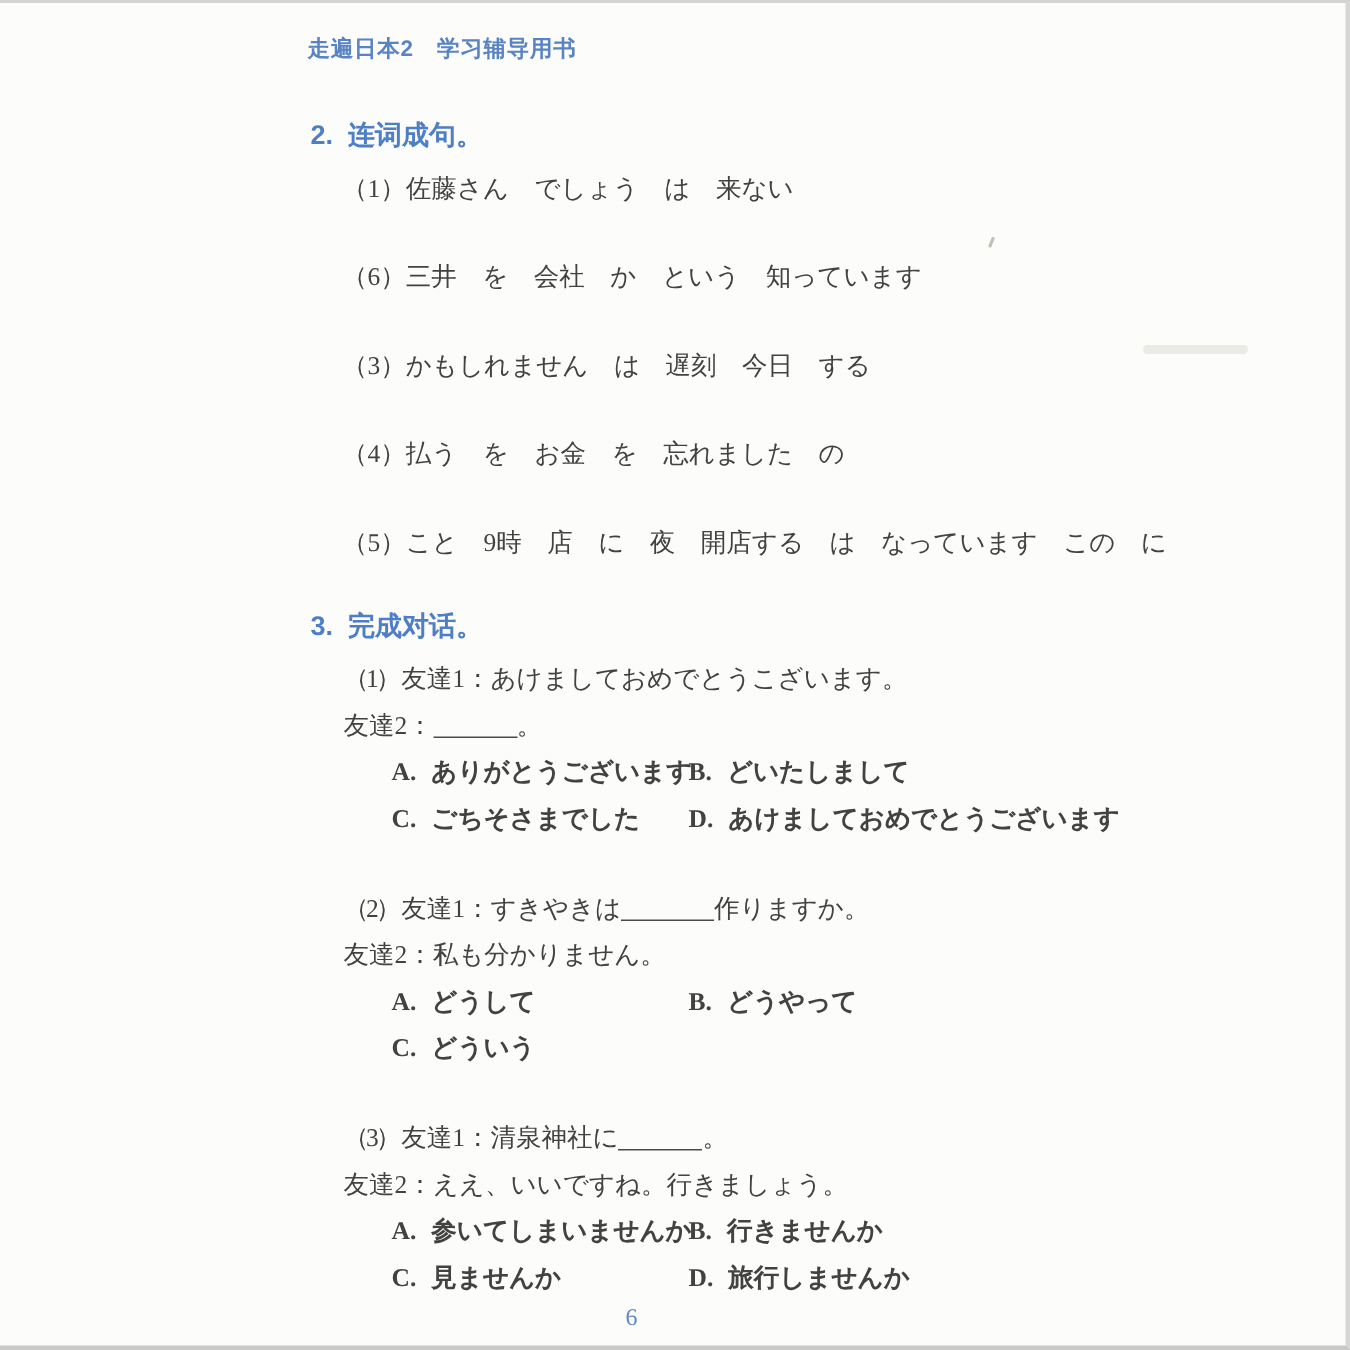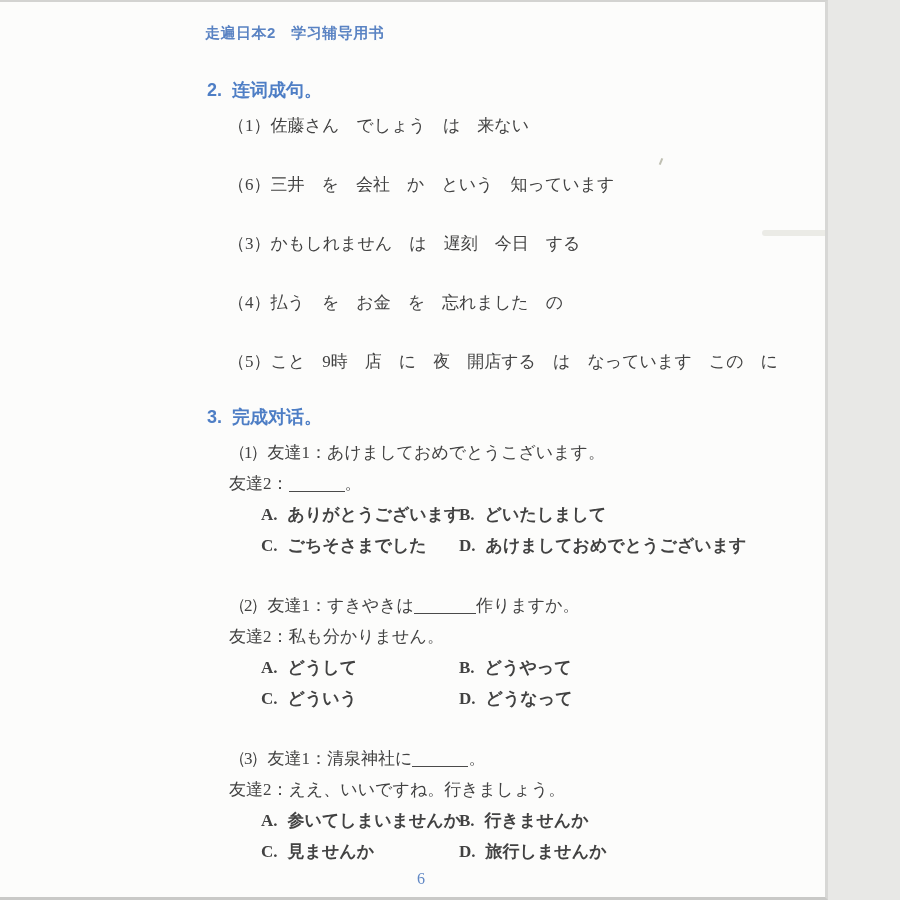--- a/index.html
+++ b/index.html
@@ -1,18 +1,18 @@
 <!DOCTYPE html>
 <html><head>
 <meta charset="utf-8">
 <style>
   html, body { margin: 0; padding: 0; background: #e8e8e6; }
   .page {
     position: relative;
-    width: 828px;
+    width: 900px;
     height: 900px;
     box-sizing: border-box;
     background: #fcfcfb;
     border-top: 2px solid #d3d3d1;
     border-right: 3px solid #d7d7d5;
     border-bottom: 3px solid #c9c9c7;
     overflow: hidden;
     font-family: "Liberation Serif", "DejaVu Serif", serif;
     color: #424242;
   }
@@ -132,21 +132,20 @@
         </div>
       </div>
 
       <div class="dialog">
         <p class="dline"><span class="qnum">（2）</span><span>友達1：すきやきは</span><span class="blank w60"></span><span>作りますか。</span></p>
         <p class="dline indent"><span>友達2：私も分かりません。</span></p>
         <div class="opts">
           <p class="opt"><span class="opt-label">A.</span><span>どうして</span></p>
           <p class="opt"><span class="opt-label">B.</span><span>どうやって</span></p>
           <p class="opt"><span class="opt-label">C.</span><span>どういう</span></p>
-          <p class="opt"><span class="opt-label">D.</span><span>どうなって</span></p>
         </div>
       </div>
 
       <div class="dialog">
         <p class="dline"><span class="qnum">（3）</span><span>友達1：清泉神社に</span><span class="blank"></span><span>。</span></p>
         <p class="dline indent"><span>友達2：ええ、いいですね。行きましょう。</span></p>
         <div class="opts">
           <p class="opt"><span class="opt-label">A.</span><span>参いてしまいませんか</span></p>
           <p class="opt"><span class="opt-label">B.</span><span>行きませんか</span></p>
           <p class="opt"><span class="opt-label">C.</span><span>見ませんか</span></p>

